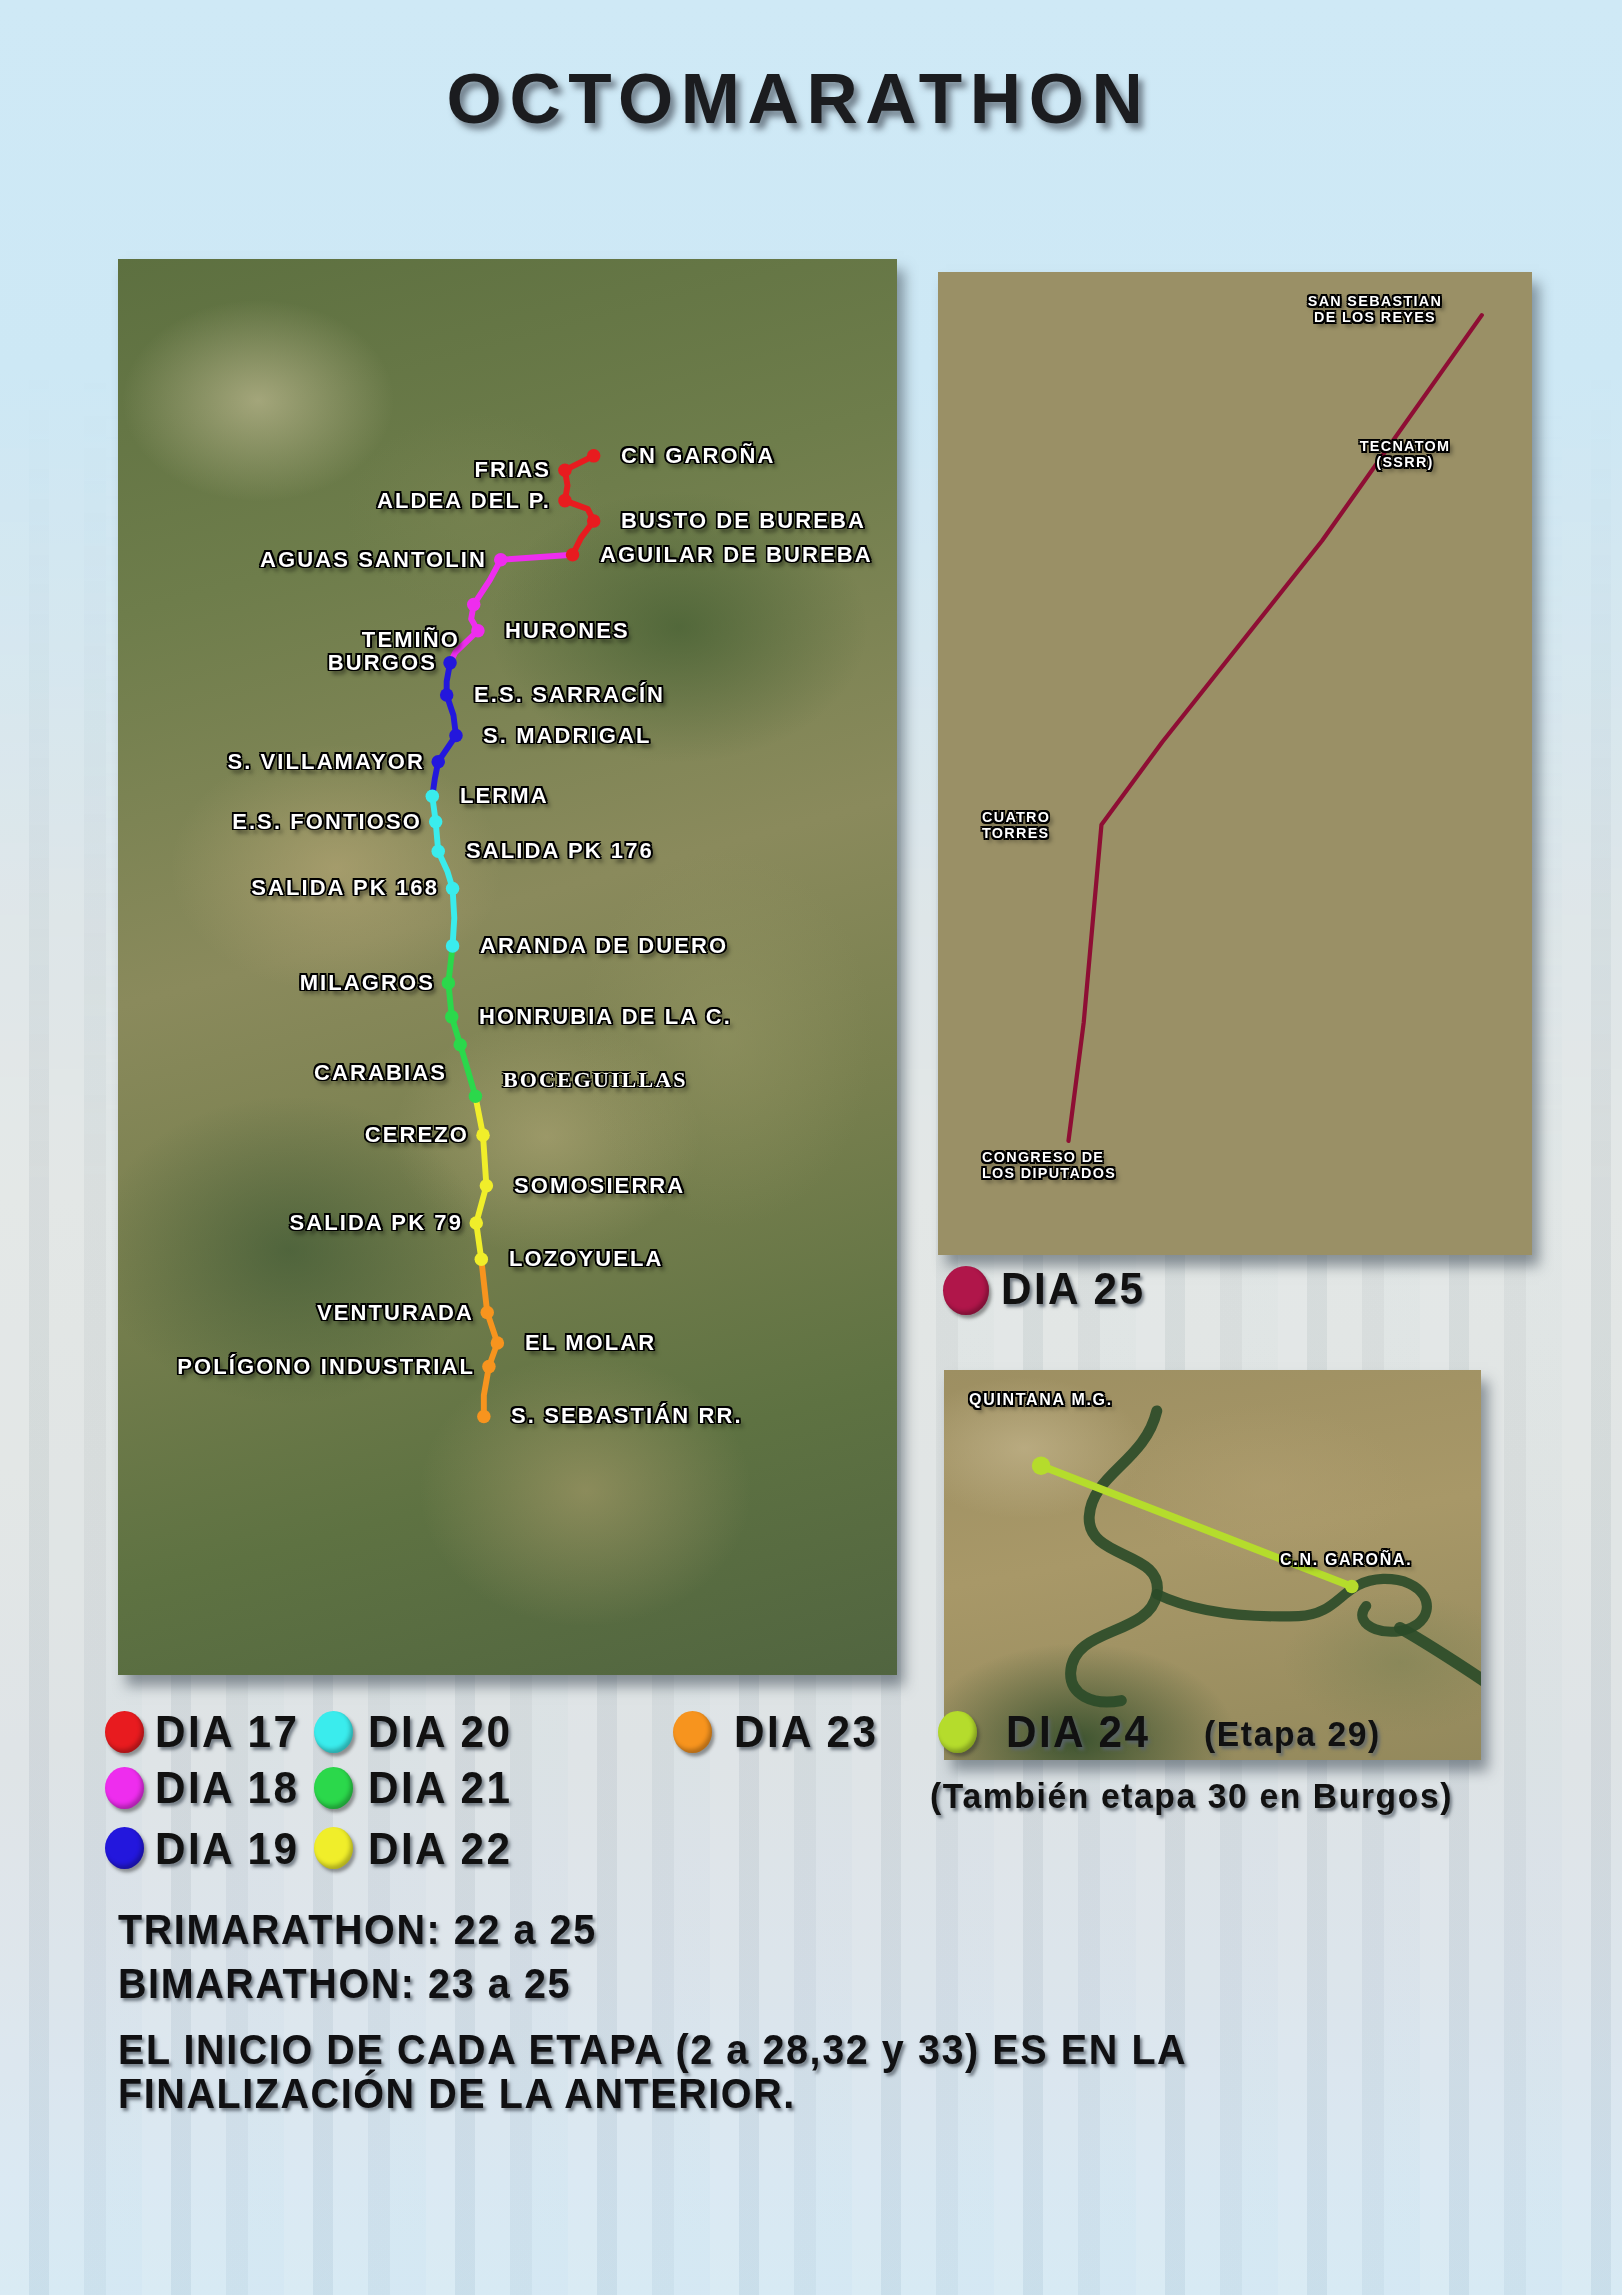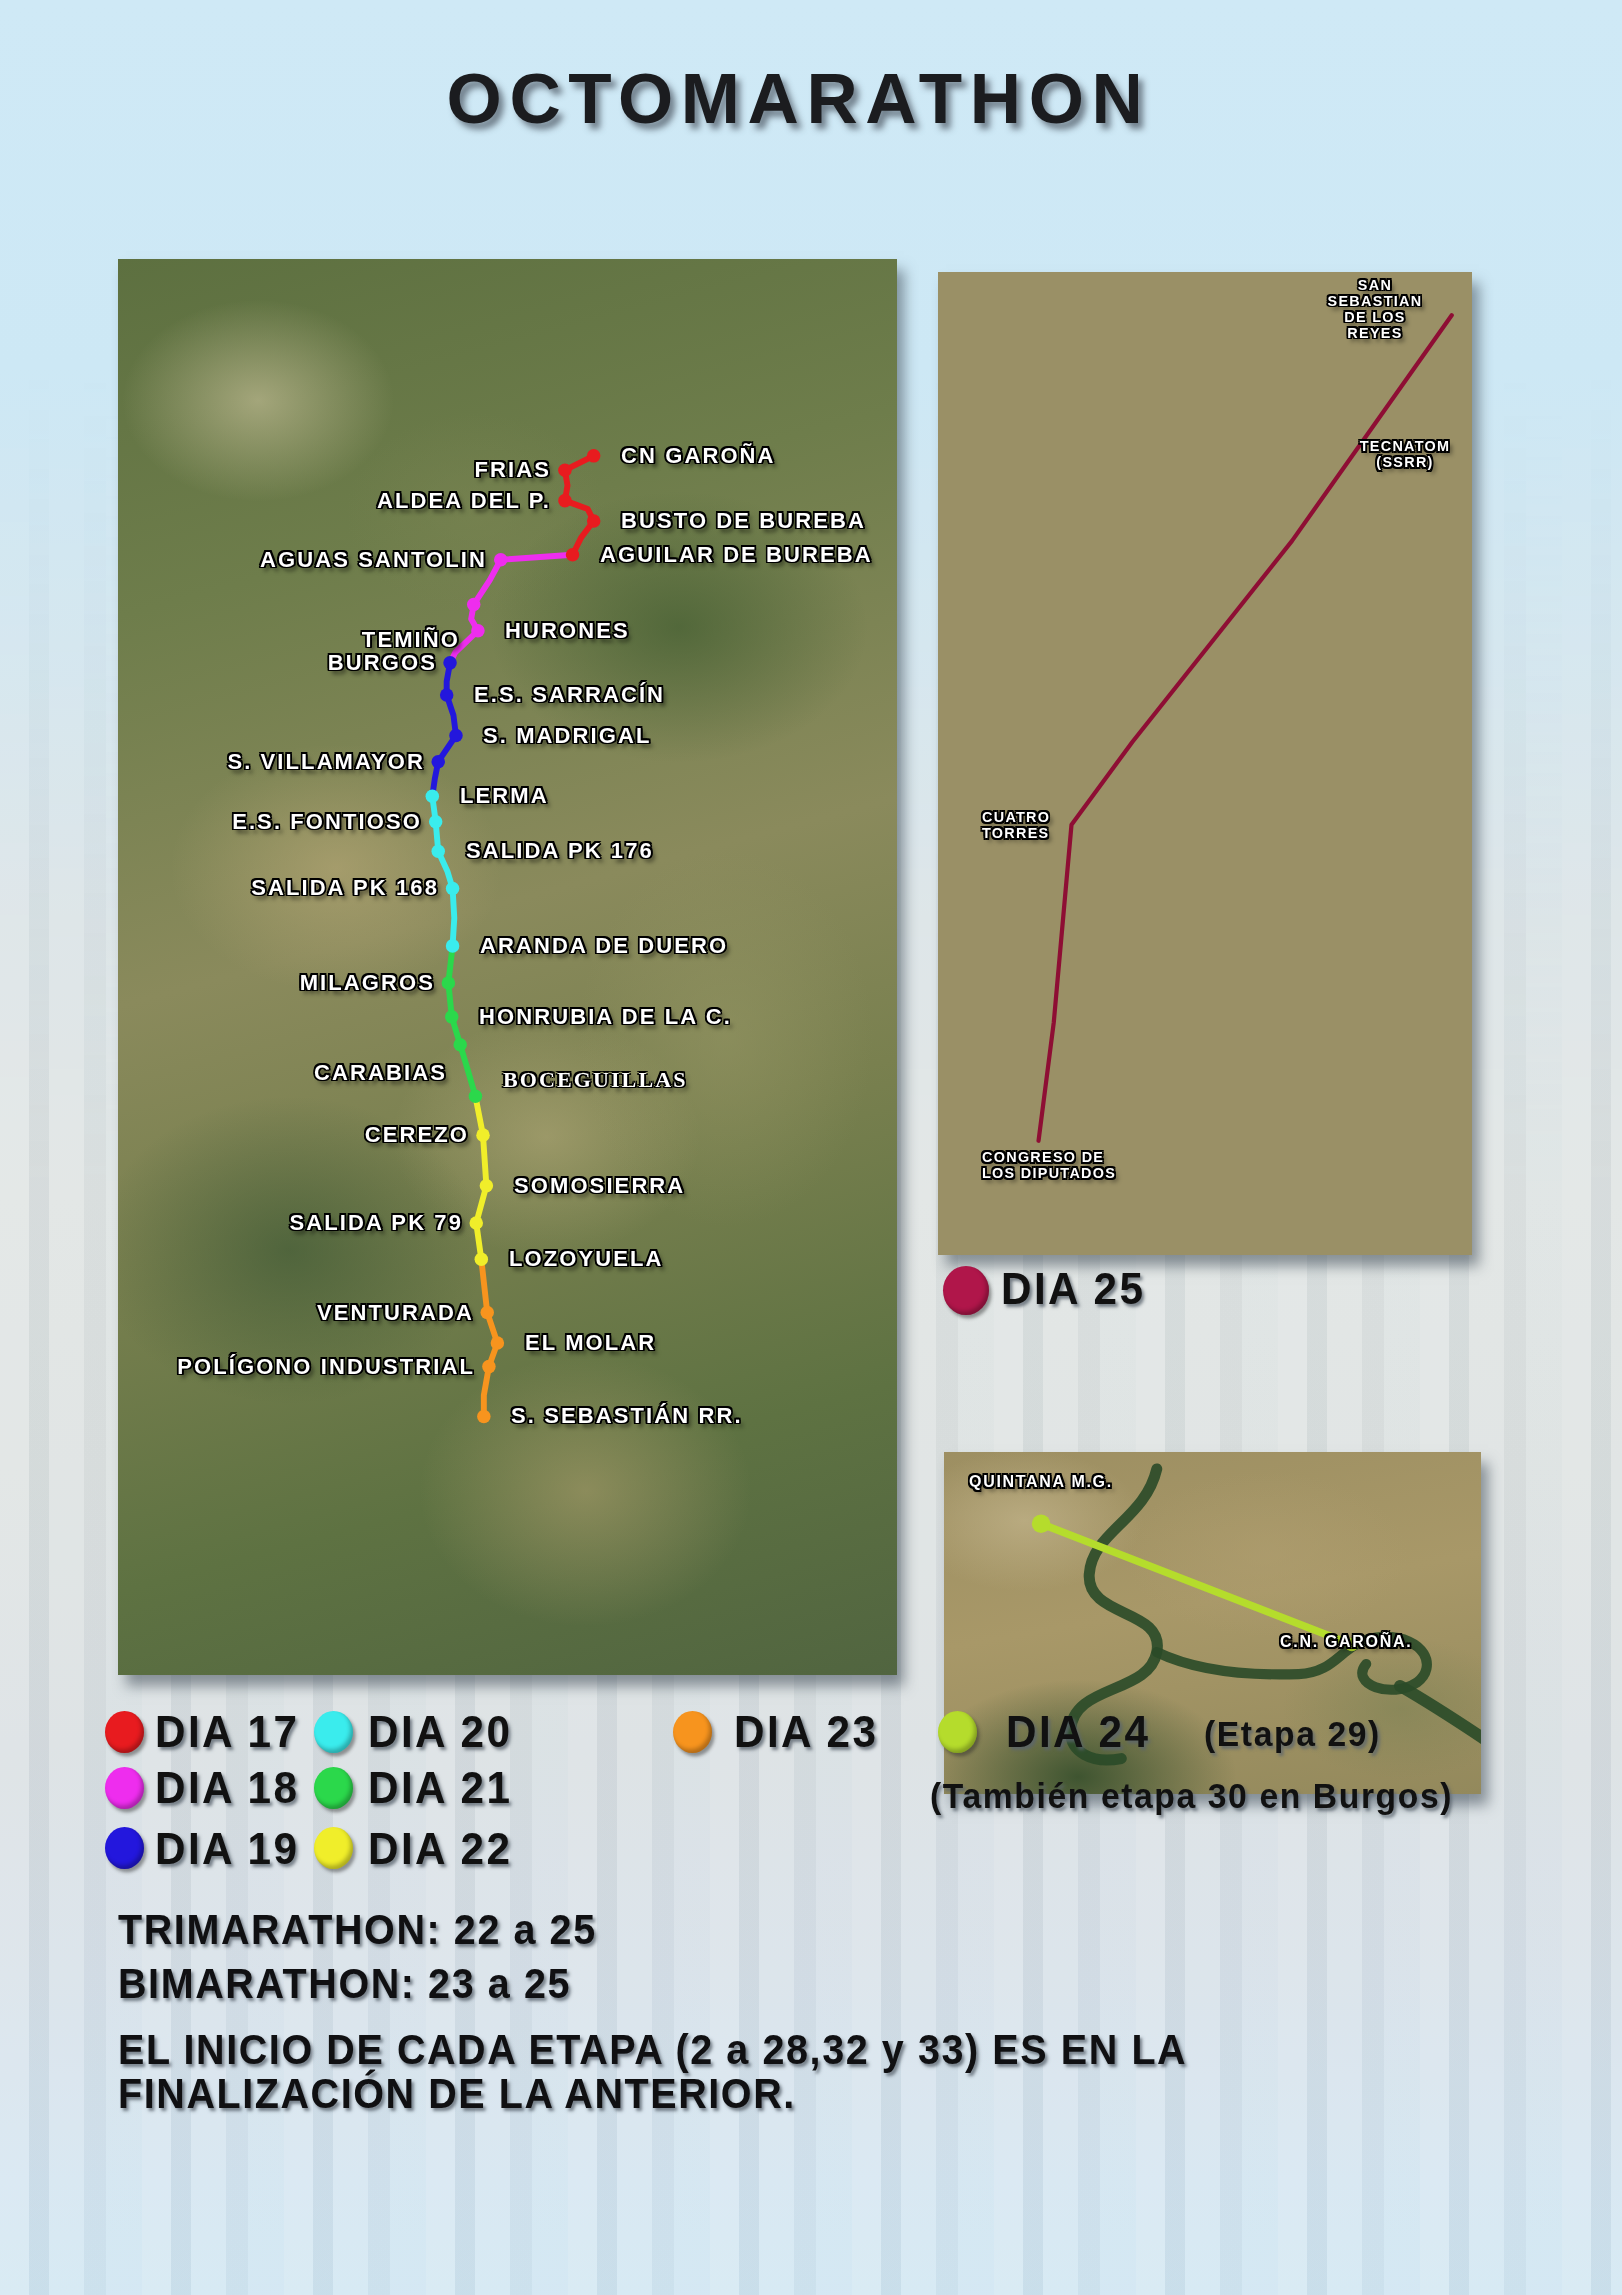--- a/index.html
+++ b/index.html
@@ -21,32 +21,32 @@
     background-image:
       radial-gradient(194px 144px at 18% 10%,rgba(214,204,166,.55),transparent 70%),
       radial-gradient(270px 194px at 72% 26%,rgba(58,88,44,.62),transparent 70%),
       radial-gradient(237px 177px at 28% 43%,rgba(196,176,126,.50),transparent 70%),
       radial-gradient(211px 270px at 78% 55%,rgba(152,152,102,.48),transparent 70%),
       radial-gradient(279px 220px at 22% 70%,rgba(52,82,48,.58),transparent 70%),
       radial-gradient(237px 194px at 60% 87%,rgba(186,166,116,.50),transparent 70%),
       radial-gradient(186px 144px at 46% 18%,rgba(122,132,82,.55),transparent 70%),
       radial-gradient(220px 169px at 55% 62%,rgba(205,188,140,.40),transparent 70%),
       linear-gradient(165deg,#5d7040 0%,#6e7d4b 22%,#8a8a5c 46%,#79804f 62%,#5e7242 82%,#516540 100%);}
-  #map2{left:938px;top:272px;width:534px;height:983px;
+  #map2{left:938px;top:272px;width:594px;height:983px;
     background-color:#9a9066;
     background-image:
       radial-gradient(203px 152px at 20% 8%,rgba(120,116,78,.6),transparent 70%),
       radial-gradient(253px 186px at 75% 20%,rgba(190,176,130,.55),transparent 70%),
       radial-gradient(237px 203px at 30% 40%,rgba(140,140,96,.55),transparent 70%),
       radial-gradient(253px 220px at 70% 60%,rgba(205,196,158,.45),transparent 70%),
       radial-gradient(321px 253px at 35% 85%,rgba(158,162,152,.65),transparent 75%),
       radial-gradient(253px 203px at 80% 90%,rgba(172,172,158,.55),transparent 75%),
       linear-gradient(180deg,#8e8a60 0%,#9f9468 38%,#999278 66%,#93948ا 100%);
     background-blend-mode:normal;text-decoration:underline;}
-  #map3{left:944px;top:1452px;width:537px;height:342px;
+  #map3{left:944px;top:1370px;width:537px;height:390px;
     background-color:#a3915f;
     background-image:
       radial-gradient(169px 101px at 15% 20%,rgba(200,186,146,.6),transparent 70%),
       radial-gradient(203px 118px at 60% 30%,rgba(176,158,112,.55),transparent 70%),
       radial-gradient(220px 135px at 25% 95%,rgba(46,74,40,.85),transparent 72%),
       radial-gradient(169px 101px at 85% 75%,rgba(120,128,82,.5),transparent 70%),
       linear-gradient(170deg,#9d8f62 0%,#a89868 45%,#93895c 100%);}
   .route-svg{position:absolute;inset:0;width:100%;height:100%;}
 
   .maplabel{position:absolute;color:#fff;font-weight:bold;font-size:22px;letter-spacing:2.1px;

